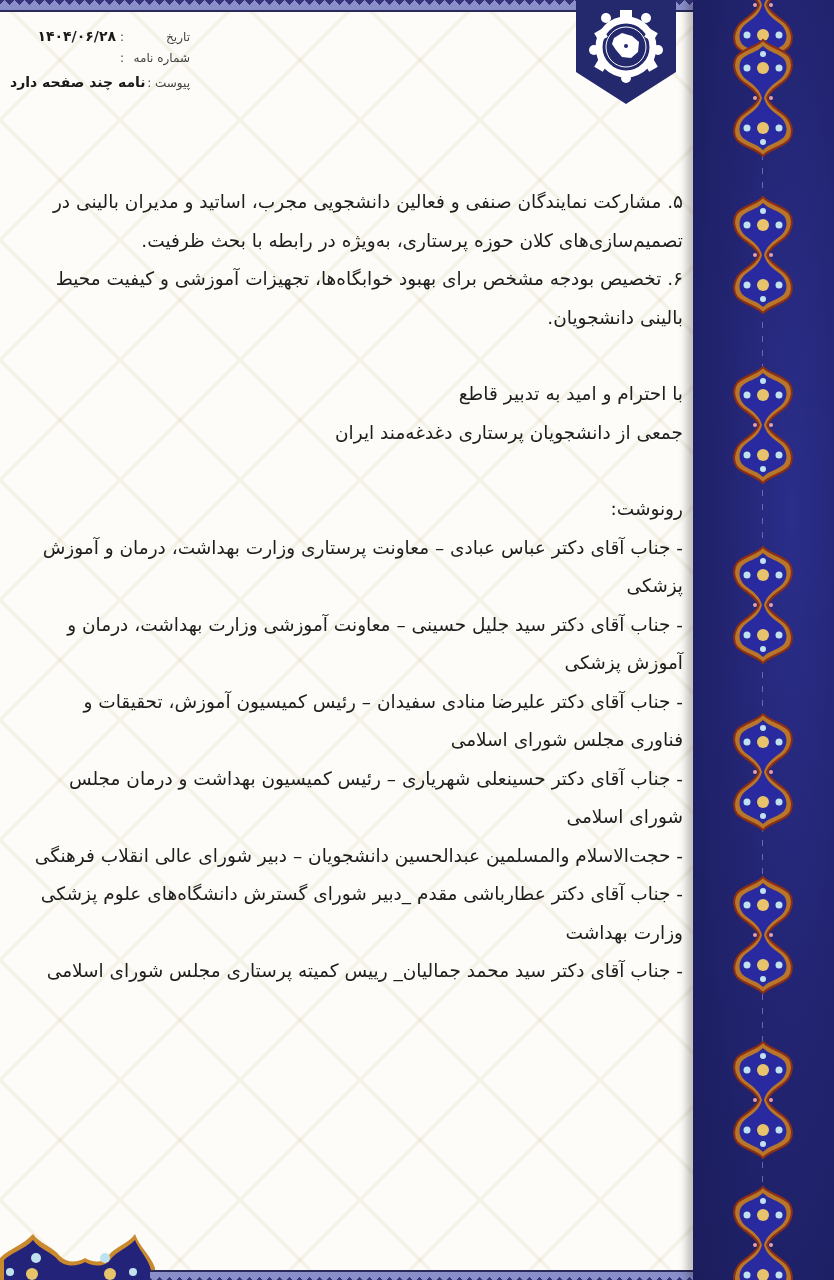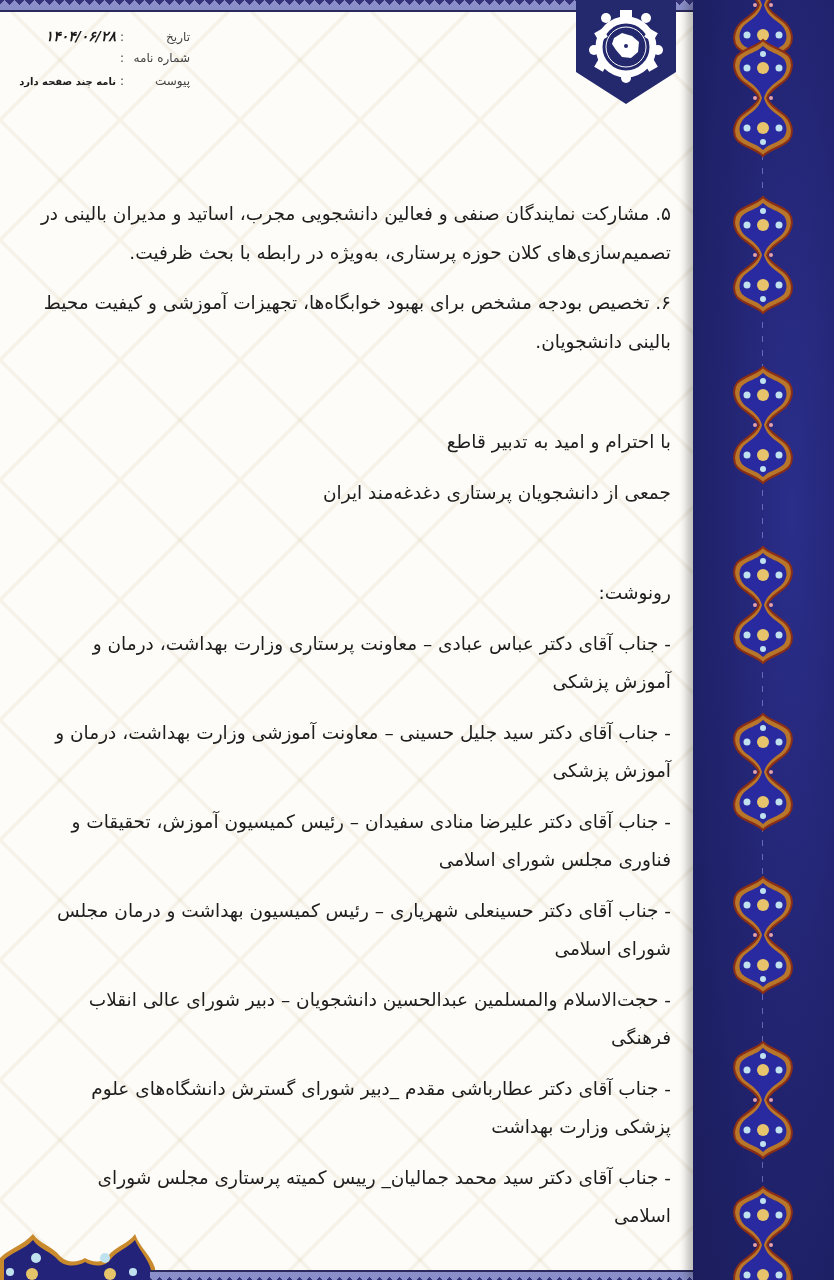--- a/index.html
+++ b/index.html
@@ -57,29 +57,29 @@
   }
   
   .meta {
     position: absolute; left: 10px; top: 28px; width: 180px;
     direction: rtl; font-size: 12px; color: #555;
   }
   .meta-row { display: flex; align-items: baseline; height: 23px; white-space: nowrap; }
   .meta-label { width: 62px; text-align: justify; color: #444; letter-spacing: 1px; }
   .meta-colon { width: 12px; text-align: center; color: #444; }
   .meta-value { font-weight: bold; color: #1a1a1a; }
-  .meta-value.date { font-size: 14px; font-style: italic; }
-  .meta-value.small { font-size: 10px; }
+  .meta-value.date { font-size: 14px; }
+  .meta-value.small { font-size: 14px; }
   
   .content {
     position: absolute; left: 28px; top: 183px; width: 655px;
     direction: rtl; text-align: right;
     font-size: 18.5px; line-height: 38.5px; color: #1e1e1e;
   }
-  .content p { margin: 12px; }
+  .content p { margin: 0; }
   .gap { height: 38px; }
   .cc-item b { font-weight: normal; }
 </style>
 </head>
 <body>
 
 <div class="paper">
   <div class="top-border"></div>
 
   <svg class="logo" viewBox="0 0 100 104">

